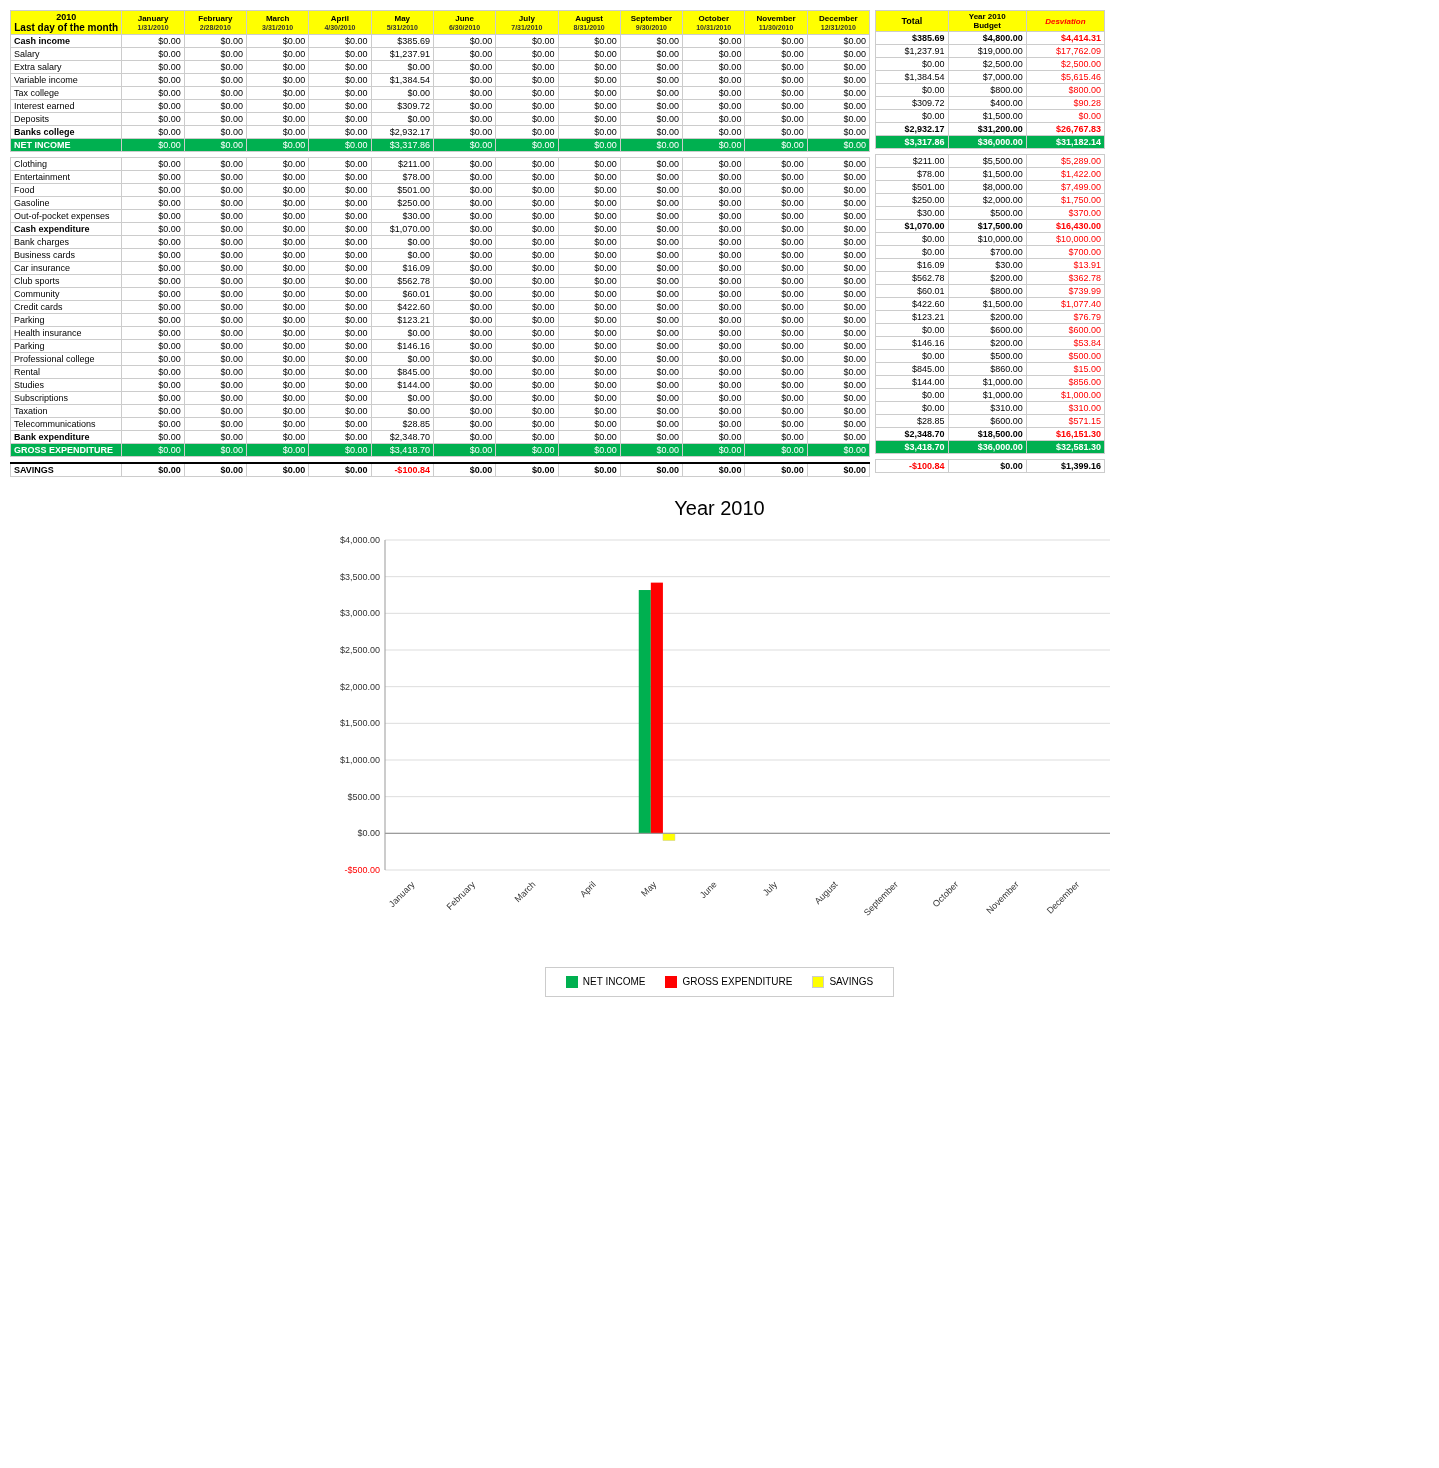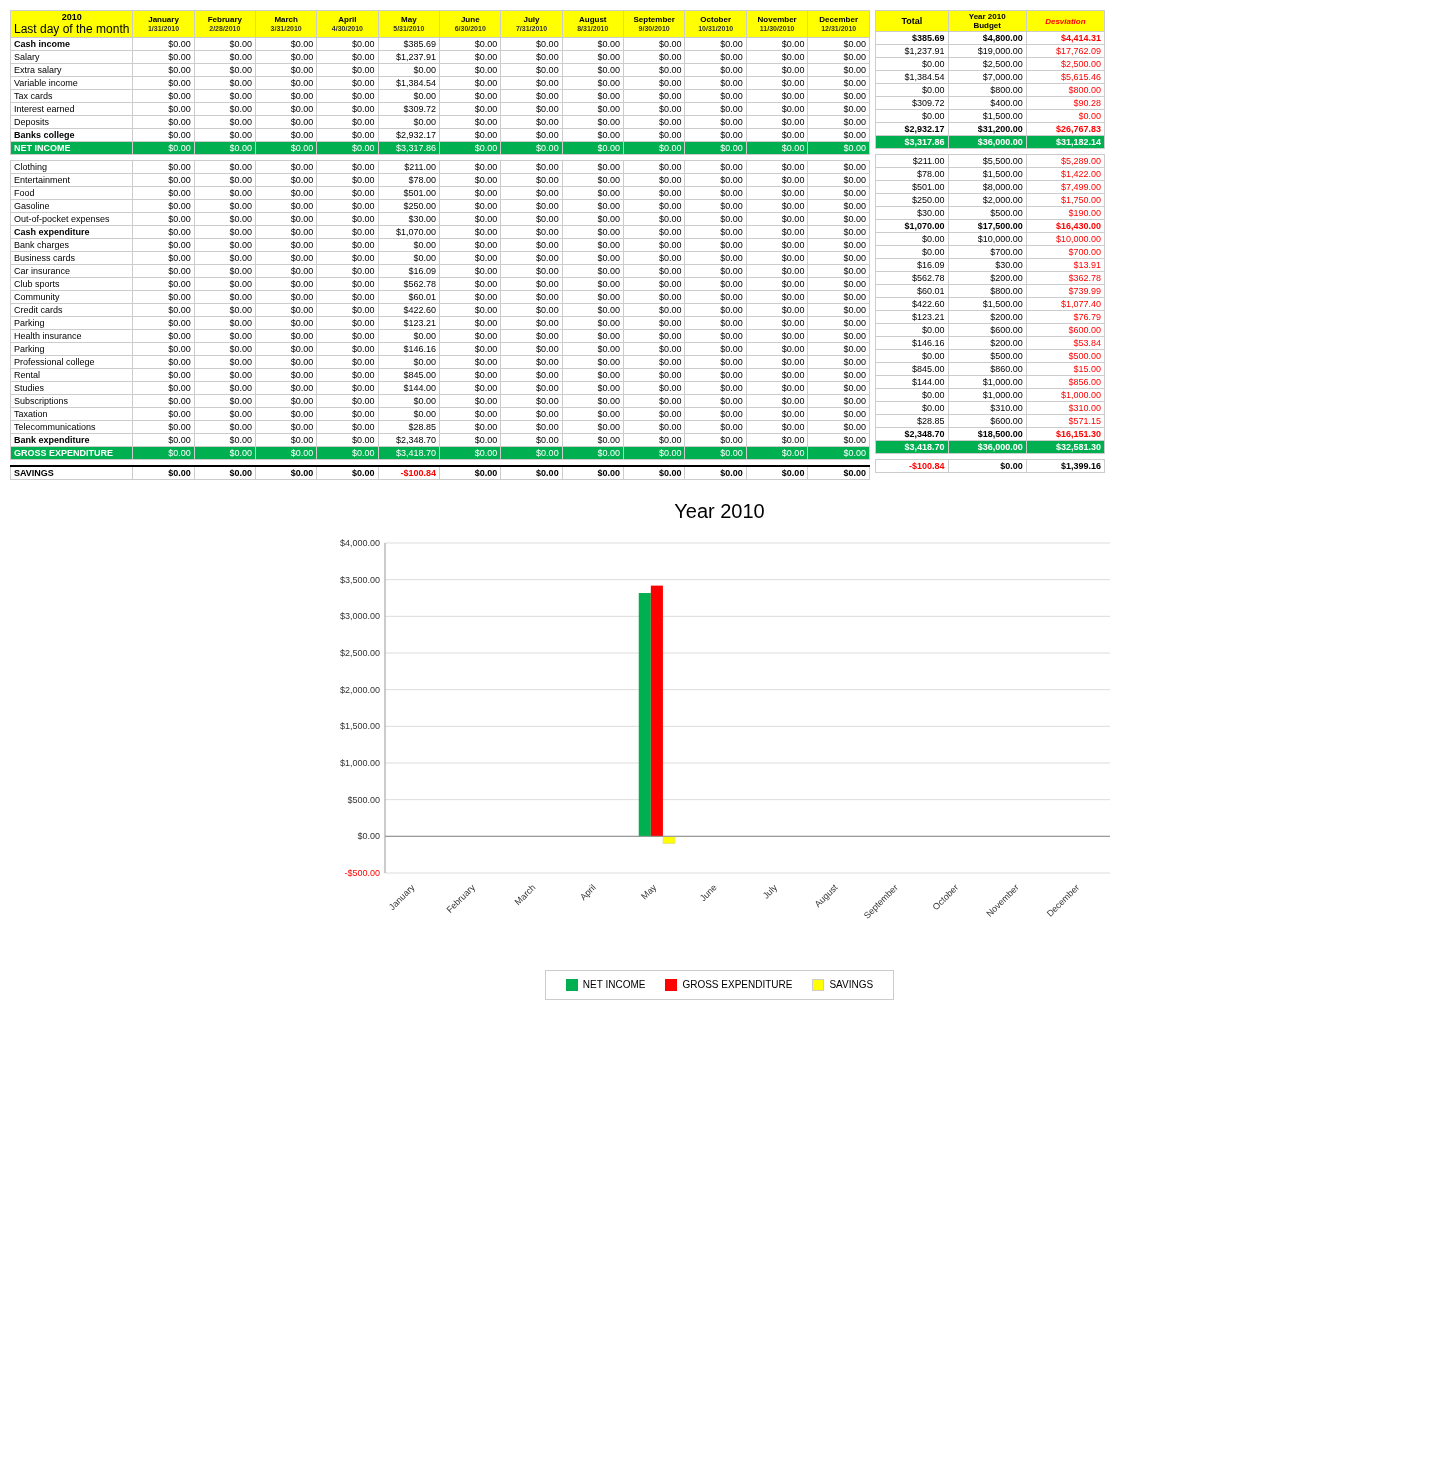--- a/index.html
+++ b/index.html
@@ -47,21 +47,21 @@
   </style>
 </head>
 <body>
 
 <div class="spreadsheet-container">
   <div class="tables-wrapper">
 
     <table class="main-table">
       <thead>
         <tr>
-          <td class="header-year col-label" rowspan="2"><strong>2010</strong><br><span style="font-weight:normal;font-size:12px">Last day of the month</span></td>
+          <td class="header-year col-label" rowspan="2"><strong>2010</strong><br><span style="font-weight:bold;font-size:10px">Last day of the month</span></td>
           <td class="header-month col-val"><strong>January</strong><br><span class="header-date">1/31/2010</span></td>
           <td class="header-month col-val"><strong>February</strong><br><span class="header-date">2/28/2010</span></td>
           <td class="header-month col-val"><strong>March</strong><br><span class="header-date">3/31/2010</span></td>
           <td class="header-month col-val"><strong>April</strong><br><span class="header-date">4/30/2010</span></td>
           <td class="header-month col-val"><strong>May</strong><br><span class="header-date">5/31/2010</span></td>
           <td class="header-month col-val"><strong>June</strong><br><span class="header-date">6/30/2010</span></td>
           <td class="header-month col-val"><strong>July</strong><br><span class="header-date">7/31/2010</span></td>
           <td class="header-month col-val"><strong>August</strong><br><span class="header-date">8/31/2010</span></td>
           <td class="header-month col-val"><strong>September</strong><br><span class="header-date">9/30/2010</span></td>
           <td class="header-month col-val"><strong>October</strong><br><span class="header-date">10/31/2010</span></td>
@@ -124,21 +124,21 @@
             <td class="row-value" style="text-align: right;">$1,384.54</td>
             <td class="row-value" style="text-align: right;">$0.00</td>
             <td class="row-value" style="text-align: right;">$0.00</td>
             <td class="row-value" style="text-align: right;">$0.00</td>
             <td class="row-value" style="text-align: right;">$0.00</td>
             <td class="row-value" style="text-align: right;">$0.00</td>
             <td class="row-value" style="text-align: right;">$0.00</td>
             <td class="row-value" style="text-align: right;">$0.00</td>
           </tr>
           <tr>
-            <td class="row-label">Tax cards</td>
+            <td class="row-label">Tax college</td>
             <td class="row-value" style="text-align: right;">$0.00</td>
             <td class="row-value" style="text-align: right;">$0.00</td>
             <td class="row-value" style="text-align: right;">$0.00</td>
             <td class="row-value" style="text-align: right;">$0.00</td>
             <td class="row-value" style="text-align: right;">$0.00</td>
             <td class="row-value" style="text-align: right;">$0.00</td>
             <td class="row-value" style="text-align: right;">$0.00</td>
             <td class="row-value" style="text-align: right;">$0.00</td>
             <td class="row-value" style="text-align: right;">$0.00</td>
             <td class="row-value" style="text-align: right;">$0.00</td>
@@ -647,21 +647,21 @@
             <td class="row-value" style="color: red;">$7,499.00</td>
           </tr>
           <tr>
             <td class="row-value">$250.00</td>
             <td class="row-value">$2,000.00</td>
             <td class="row-value" style="color: red;">$1,750.00</td>
           </tr>
           <tr>
             <td class="row-value">$30.00</td>
             <td class="row-value">$500.00</td>
-            <td class="row-value" style="color: red;">$190.00</td>
+            <td class="row-value" style="color: red;">$370.00</td>
           </tr>
           <tr>
             <td class="row-value row-bold">$1,070.00</td>
             <td class="row-value row-bold">$17,500.00</td>
             <td class="row-value row-bold" style="color: red;">$16,430.00</td>
           </tr>
           <tr>
             <td class="row-value">$0.00</td>
             <td class="row-value">$10,000.00</td>
             <td class="row-value" style="color: red;">$10,000.00</td>

